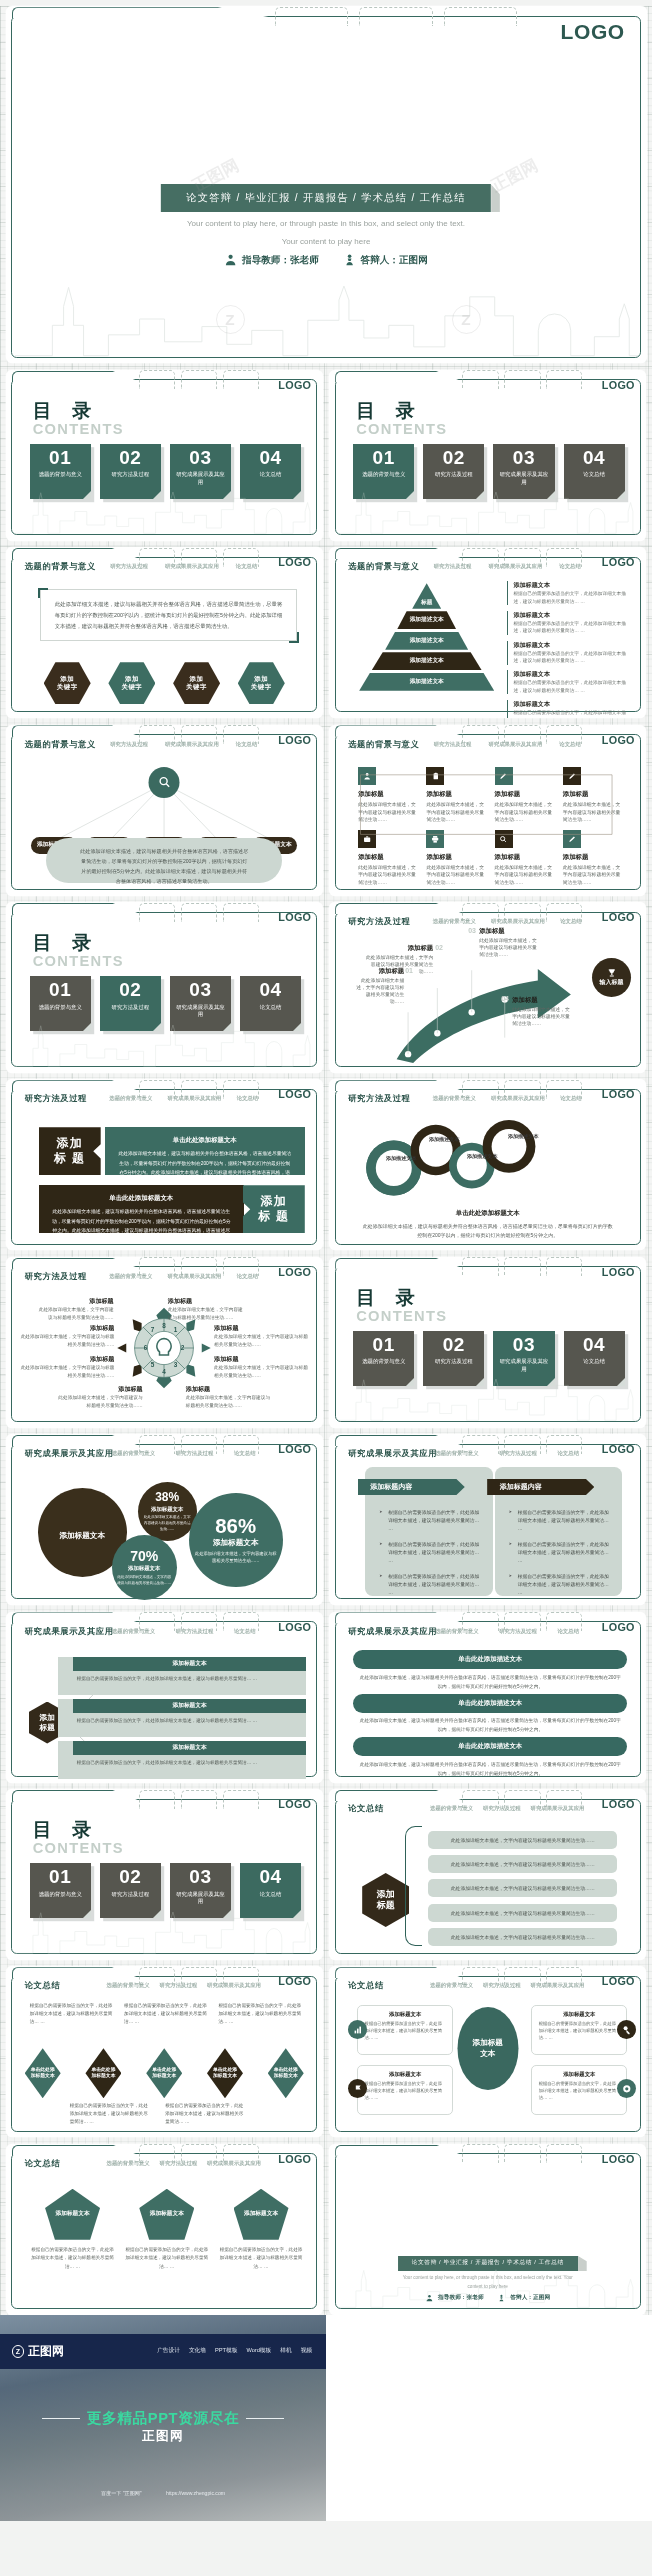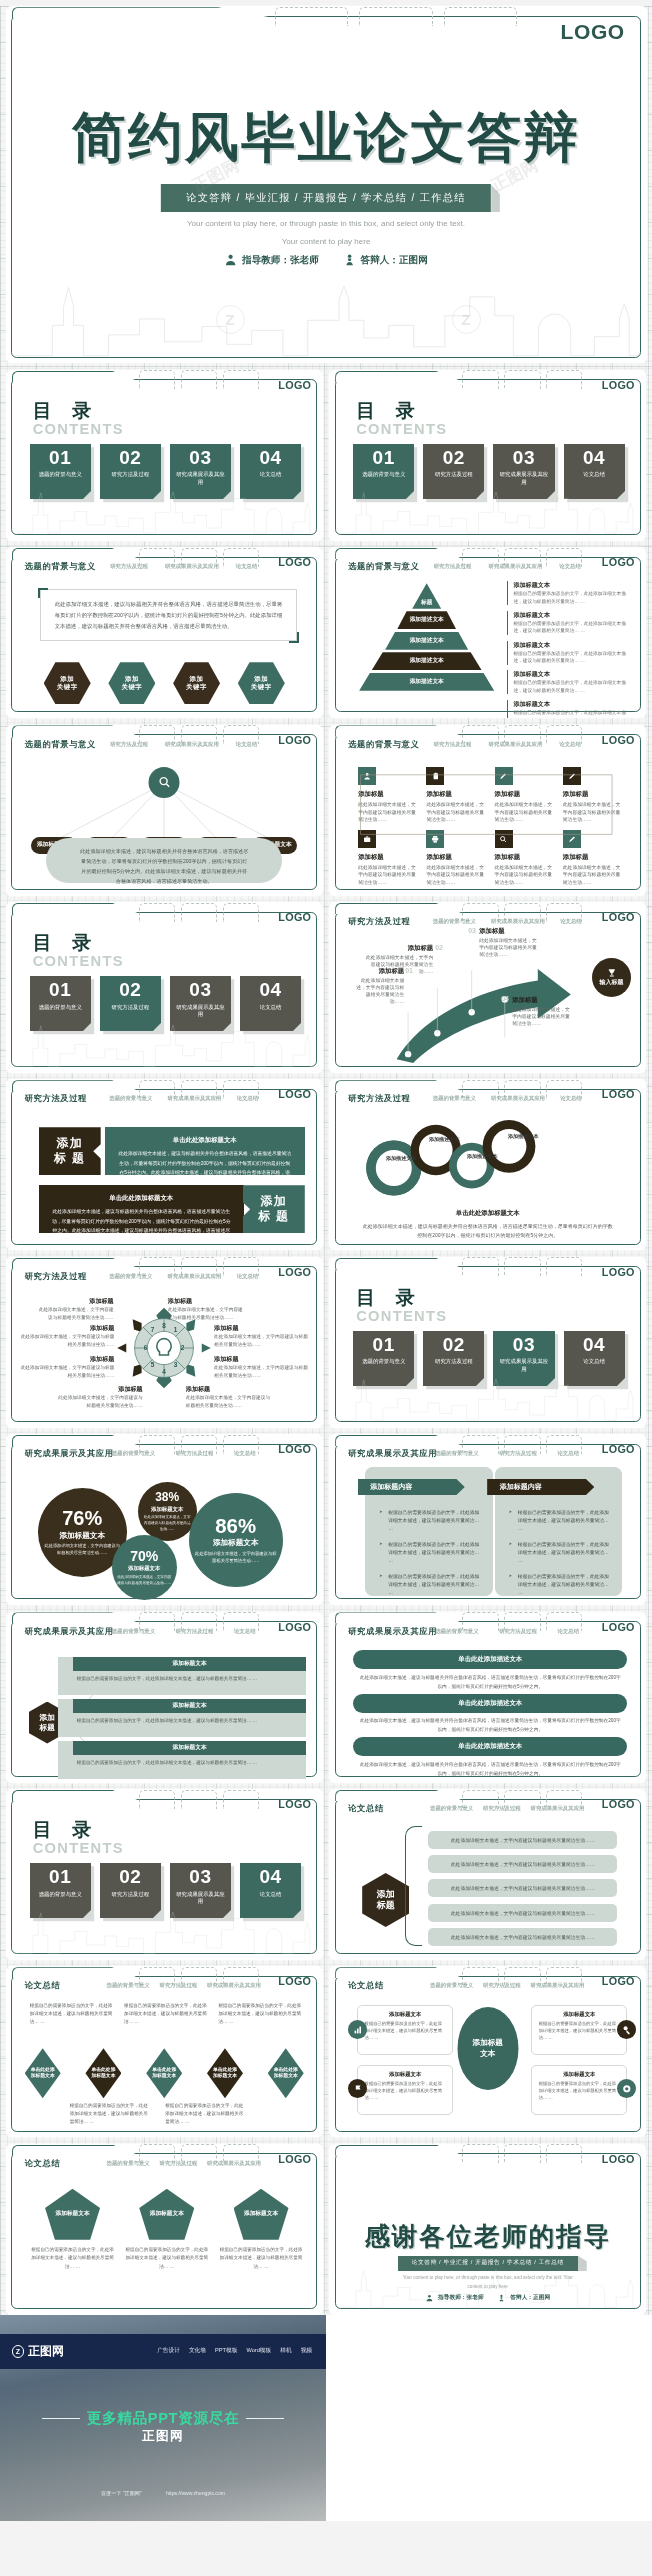--- a/index.html
+++ b/index.html
@@ -306,21 +306,20 @@
 <div class="page">
 
   <div class="slide cover">
     <div class="frame"></div>
     <div class="dashtabs">
         <span></span>
         <span></span>
         <span></span>
       </div>
     <div class="logo">LOGO</div>
-    <div class="big-title">简约风毕业论文答辩</div>
     <div class="ribbon">论文答辩 / 毕业汇报 / 开题报告 / 学术总结 / 工作总结</div>
     <div class="sub">Your content to play here, or through paste in this box, and select only the text. Your content to play here</div>
     <div class="people">
       <div class="pi">
         <svg viewBox="0 0 24 24">
             <circle cx="12" cy="6" r="4"></circle>
             <path d="M3 22c0-5 4-8 9-8s9 3 9 8z"></path>
           </svg>
         <span>指导教师：张老师</span>
       </div>
@@ -905,21 +904,21 @@
           <span></span>
           <span></span>
         </div>
       <div class="navtitle">研究成果展示及其应用</div>
       <div class="navrest">
           <span>选题的背景与意义</span>
           <span>研究方法及过程</span>
           <span>论文总结</span>
         </div>
       <div class="logo">LOGO</div>
-      <div class="pc" style="left:32px;top:54px;width:89px;height:89px;background:#3a2f1c;">
+      <div class="pc" style="left:32px;top:54px;width:89px;height:89px;background:#3a2f1c;gap:40px;">
         <div class="n" style="font-size:20px">76%</div>
         <div class="t" style="font-size:7.6px">添加标题文本</div>
         <div class="d" style="font-size:4.2px">此处添加详细文本描述，文字内容建议与标题相关尽量简洁生动……</div>
       </div>
       <div class="pc" style="left:132px;top:48px;width:59px;height:59px;background:#3a2f1c;">
         <div class="n" style="font-size:12px">38%</div>
         <div class="t" style="font-size:5.4px">添加标题文本</div>
         <div class="d" style="font-size:3.6px">此处添加详细文本描述，文字内容建议与标题相关尽量简洁生动……</div>
       </div>
       <div class="pc" style="left:106px;top:101px;width:65px;height:65px;background:#3f6e64;">
@@ -1213,21 +1212,20 @@
     </div>
 
     <div class="slide thumb thanks">
       <div class="frame"></div>
         <div class="dashtabs">
           <span></span>
           <span></span>
           <span></span>
         </div>
       <div class="logo">LOGO</div>
-      <div class="thanks-t">感谢各位老师的指导</div>
       <div class="ribbon">论文答辩 / 毕业汇报 / 开题报告 / 学术总结 / 工作总结</div>
       <div class="sub">Your content to play here, or through paste in this box, and select only the text. Your content to play here</div>
       <div class="people">
         <div class="pi">
             <svg viewBox="0 0 24 24">
               <circle cx="12" cy="6" r="4"></circle>
               <path d="M3 22c0-5 4-8 9-8s9 3 9 8z"></path>
             </svg>
             <span>指导教师：张老师</span>
           </div>

